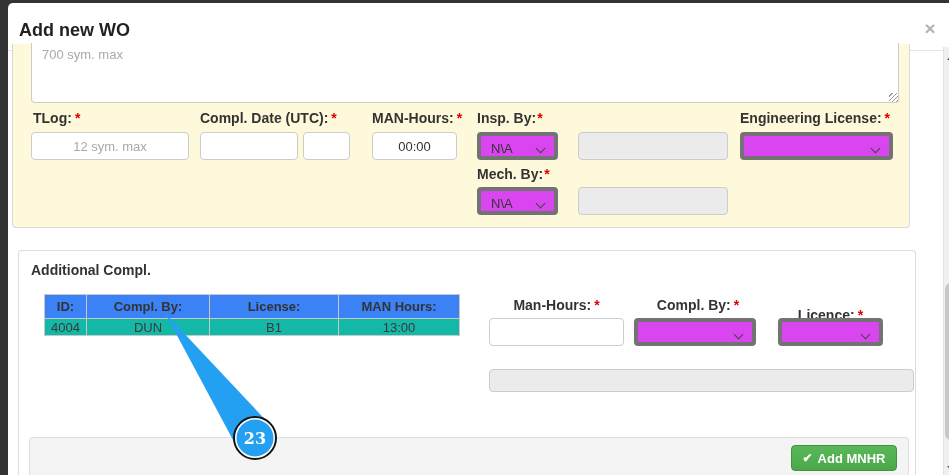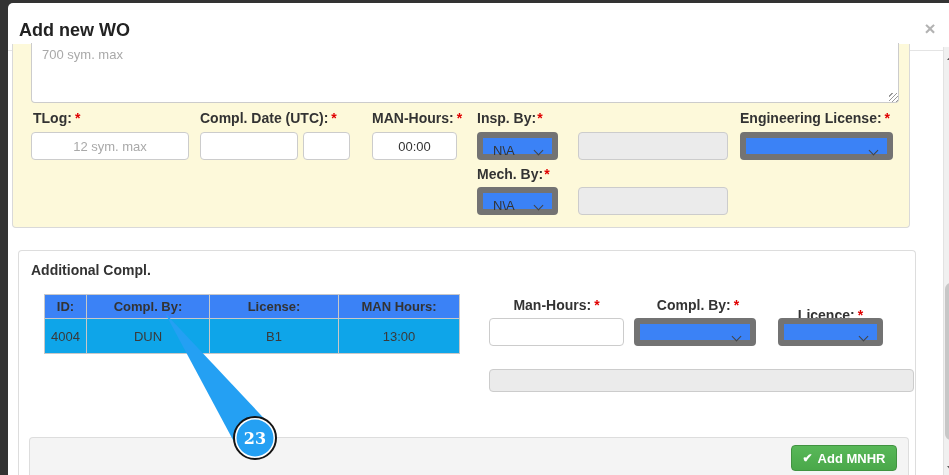--- a/index.html
+++ b/index.html
@@ -21,22 +21,22 @@
   
   .lbl { position:absolute; font-weight:bold; font-size:14px; color:#333; white-space:nowrap; }
   .req { color:#e00000; margin-left:3px; font-weight:bold; }
   .req.tight { margin-left:1px; }
   .inp { position:absolute; height:28px; border:1px solid #ccc; border-radius:4px;
          background:#fff; font-family:"Liberation Sans", sans-serif; font-size:13px; color:#333;
          padding:0 16px; outline:none; }
   .inp::placeholder { color:#a9a9a9; }
   .inp.center { text-align:center; }
   .inp.disabled { background:#ebebeb; }
-  .sel { position:absolute; height:28px; border:6px solid #737373; border-radius:4px;
-         background:#3b82f6; font-size:13px; color:#333; line-height:26px; padding:0 24px 0 10px;
+  .sel { position:absolute; height:28px; border:4px solid #737373; border-radius:4px;
+         background:#d946ef; font-size:13px; color:#333; line-height:26px; padding:0 24px 0 10px;
          cursor:pointer; }
   .chev { position:absolute; right:10px; top:9px; width:7px; height:7px;
           border-right:1.7px solid #444; border-bottom:1.7px solid #444;
           transform:rotate(45deg); }
 
   
   #wo-panel { position:absolute; left:4px; top:41px; width:898px; height:184px;
               background:#fdf9da; border:1px solid #d9d9d9; border-top:none;
               border-radius:0 0 4px 4px; }
   #wo-notes { position:absolute; left:18px; top:-1px; width:868px; height:60px;
@@ -50,21 +50,21 @@
   
   #add-panel { position:absolute; left:10px; top:247px; width:898px; height:225px;
                background:#fff; border:1px solid #ddd; border-bottom:none;
                border-radius:4px 4px 0 0; }
   #add-heading { position:absolute; left:12px; top:11px; font-size:14px; font-weight:bold; color:#333; }
 
   #compl-table { position:absolute; left:25px; top:43px; border-collapse:collapse; }
   #compl-table th, #compl-table td { border:1px solid #c8c8c8; text-align:center;
         font-size:13px; padding:0 4px; }
   #compl-table th { background:#3b82f6; font-weight:bold; height:24px;text-align:center; }
-  #compl-table td { background:#0ea5e9; height:35px; color:#3a3a3a; }
+  #compl-table td { background:#14b8a6; height:17px; color:#3a3a3a; }
   .col-id { width:42px; } .col-by { width:123px; } .col-lic { width:129px; } .col-mh { width:121px; }
 
   .lbl.ctr { text-align:center; }
   #add-footer { position:absolute; left:10px; top:186px; width:880px; height:39px;
                 background:#f4f4f4; border:1px solid #ddd; border-bottom:none;
                 border-radius:4px 4px 0 0; }
   #add-mnhr-btn { position:absolute; left:761px; top:7px; width:106px; height:26px;
                   background:linear-gradient(#58b858, #4aa84a); border:1px solid #419341;
                   border-radius:4px; color:#fff; font-weight:bold; font-size:13px;
                   font-family:"Liberation Sans", sans-serif; cursor:pointer;

